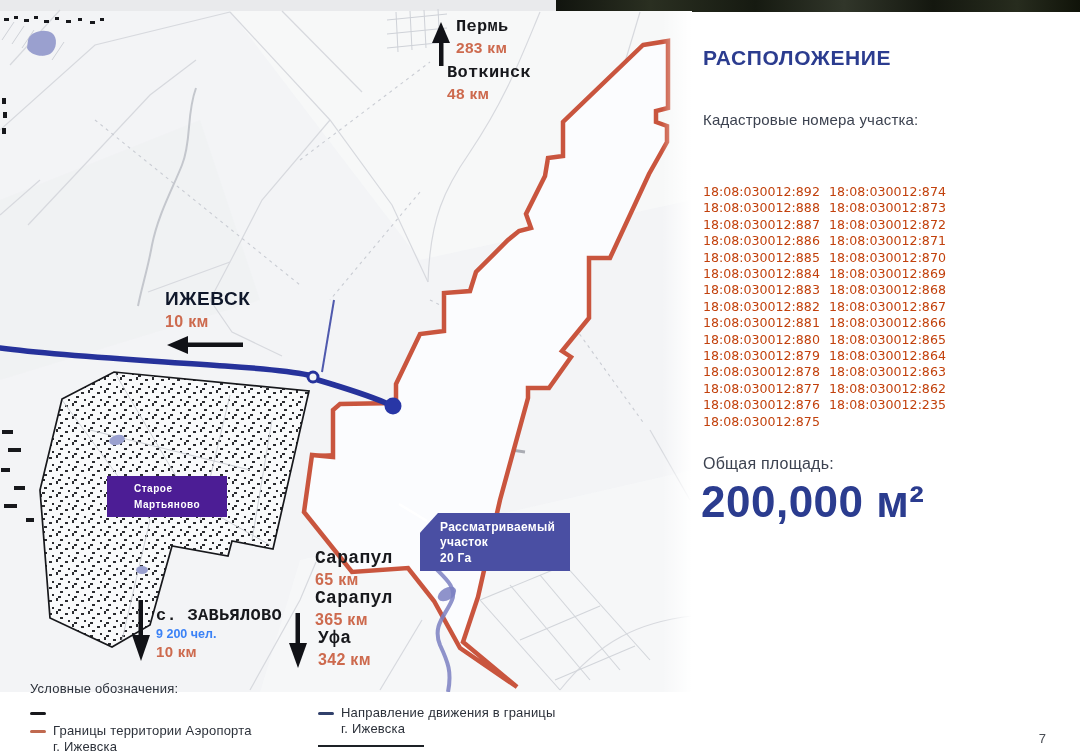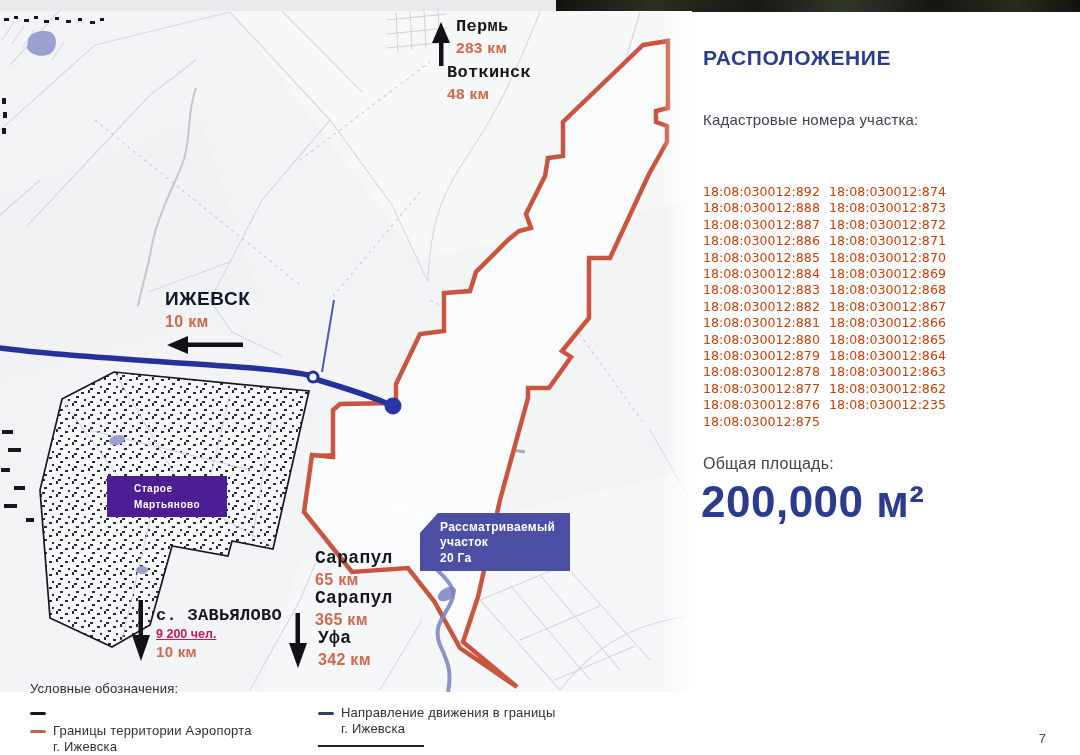--- a/index.html
+++ b/index.html
@@ -13,21 +13,21 @@
   .top-strip-left { position:absolute; left:0; top:0; width:556px; height:11px; background:#e9eaec; }
   .top-strip-right { position:absolute; left:556px; top:0; width:524px; height:12px;
     background:linear-gradient(90deg,#11140e,#2a2f21 18%,#161a11 38%,#31362a 55%,#14170f 72%,#272c1e 88%,#101309); }
   
   #map-svg { position:absolute; left:0; top:0; }
   
   .map-label { position:absolute; z-index:5; color:#17181c; }
   .city { font-weight:700; font-size:17px; letter-spacing:.3px; color:#17181c;font-family:Liberation Mono, monospace; }
   .city-lg { font-weight:700; font-size:19px; letter-spacing:.6px; color:#0f172a; }
   .dist { font-weight:700; font-size:15.5px; letter-spacing:.3px; color:#cd6a4e; margin-top:3px; }
-  .pop { font-weight:700; font-size:12.5px; color:#be185d; margin-top:2px;text-decoration:underline; }
+  .pop { font-weight:700; font-size:12.5px; color:#3b82f6; margin-top:2px; }
   .village-tag { position:absolute; z-index:5; background:#4c1d95; color:#ffffff;
     font-size:10px; font-weight:700; letter-spacing:.5px; line-height:1.55; padding:5px 27px; }
   .callout { position:absolute; z-index:6; left:420px; top:513px; width:150px; height:58px;
     background:#4a4fa3; color:#ffffff; font-weight:700; font-size:12px; line-height:1.28;
     letter-spacing:.3px; padding:7px 6px 6px 20px;
     clip-path:polygon(12% 0, 100% 0, 100% 100%, 0 100%, 0 34%); }
   
   #panel { position:absolute; left:692px; top:12px; width:388px; height:700px; background:#ffffff; z-index:4; }
   .panel-title { position:absolute; left:11px; top:32px; font-size:21px; font-weight:700;
     letter-spacing:.6px; line-height:1.3; color:#2b3c8f; }

